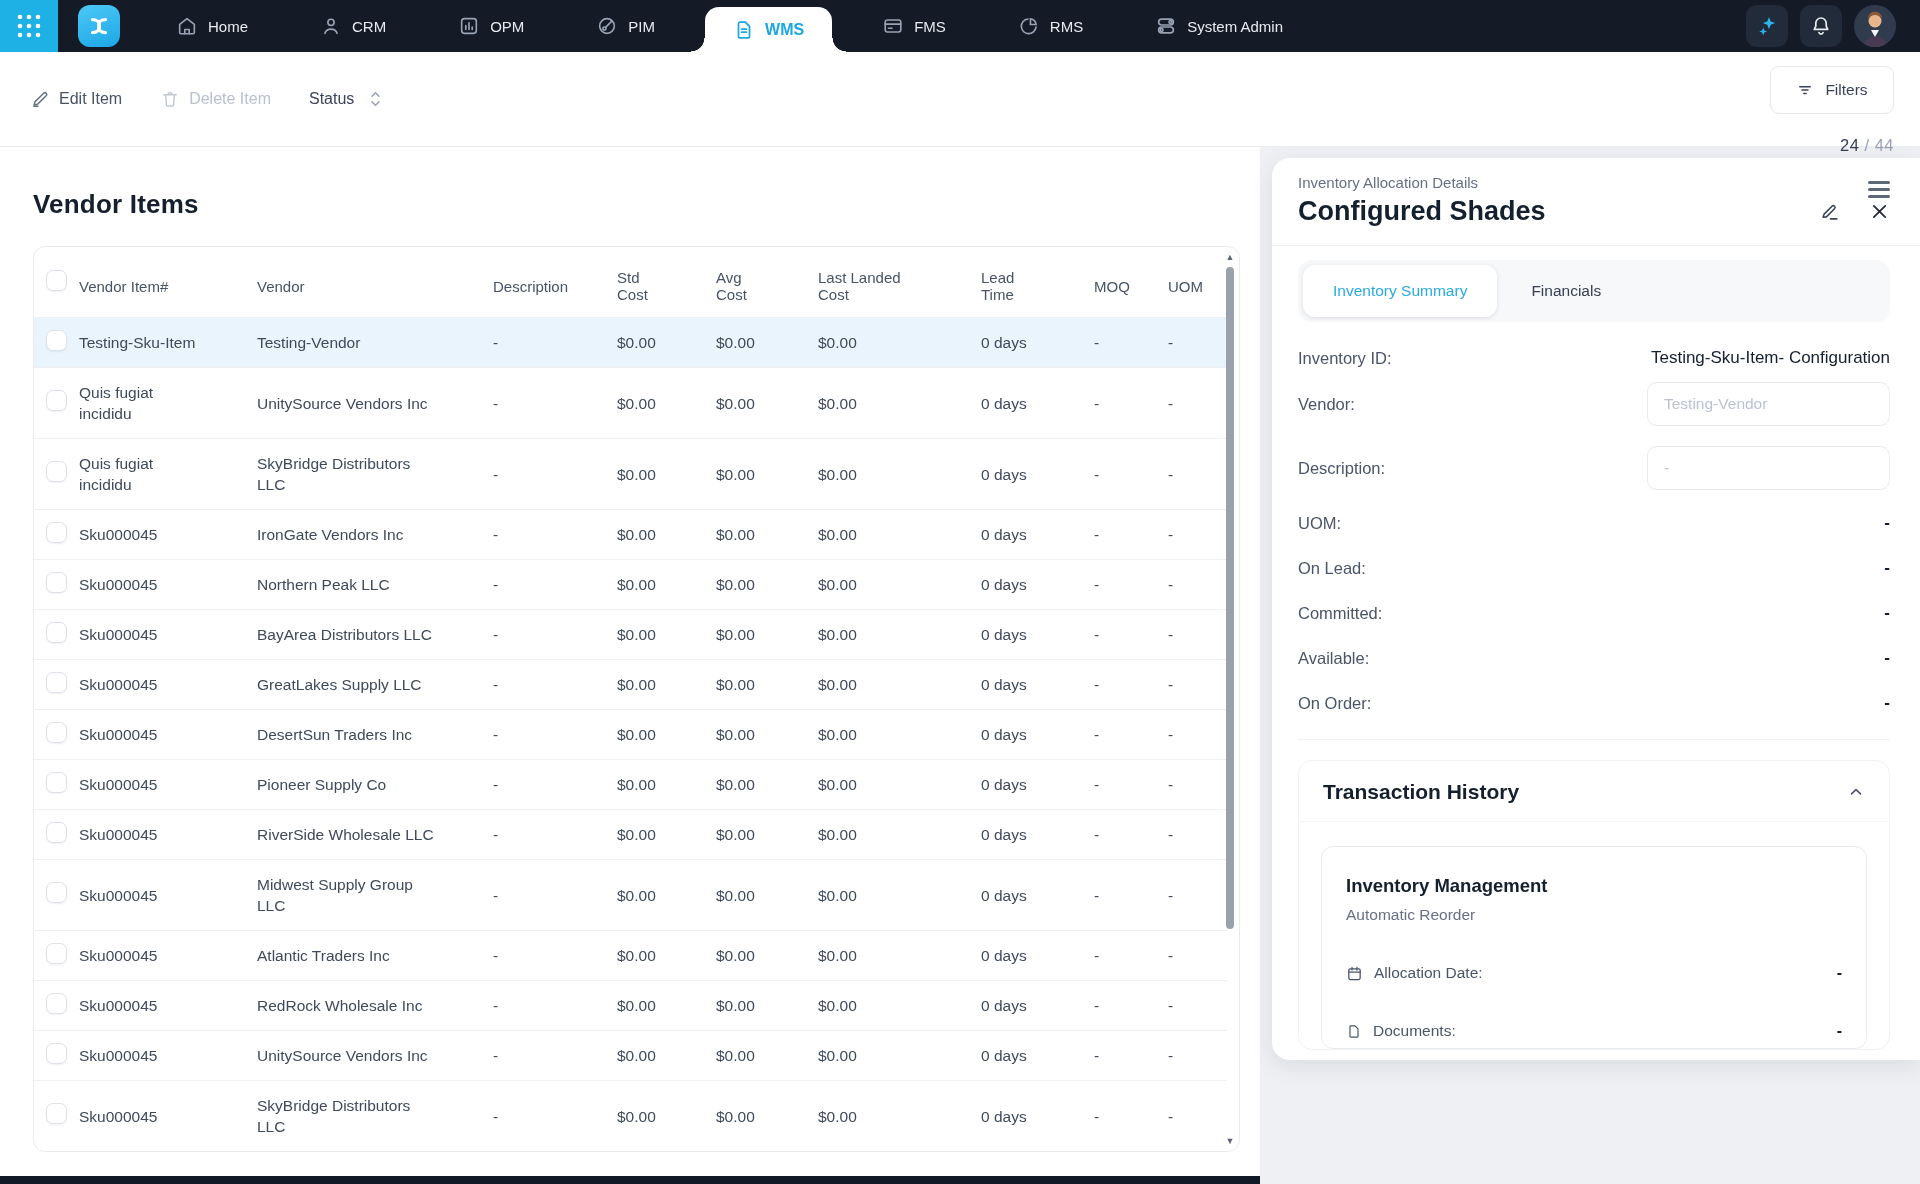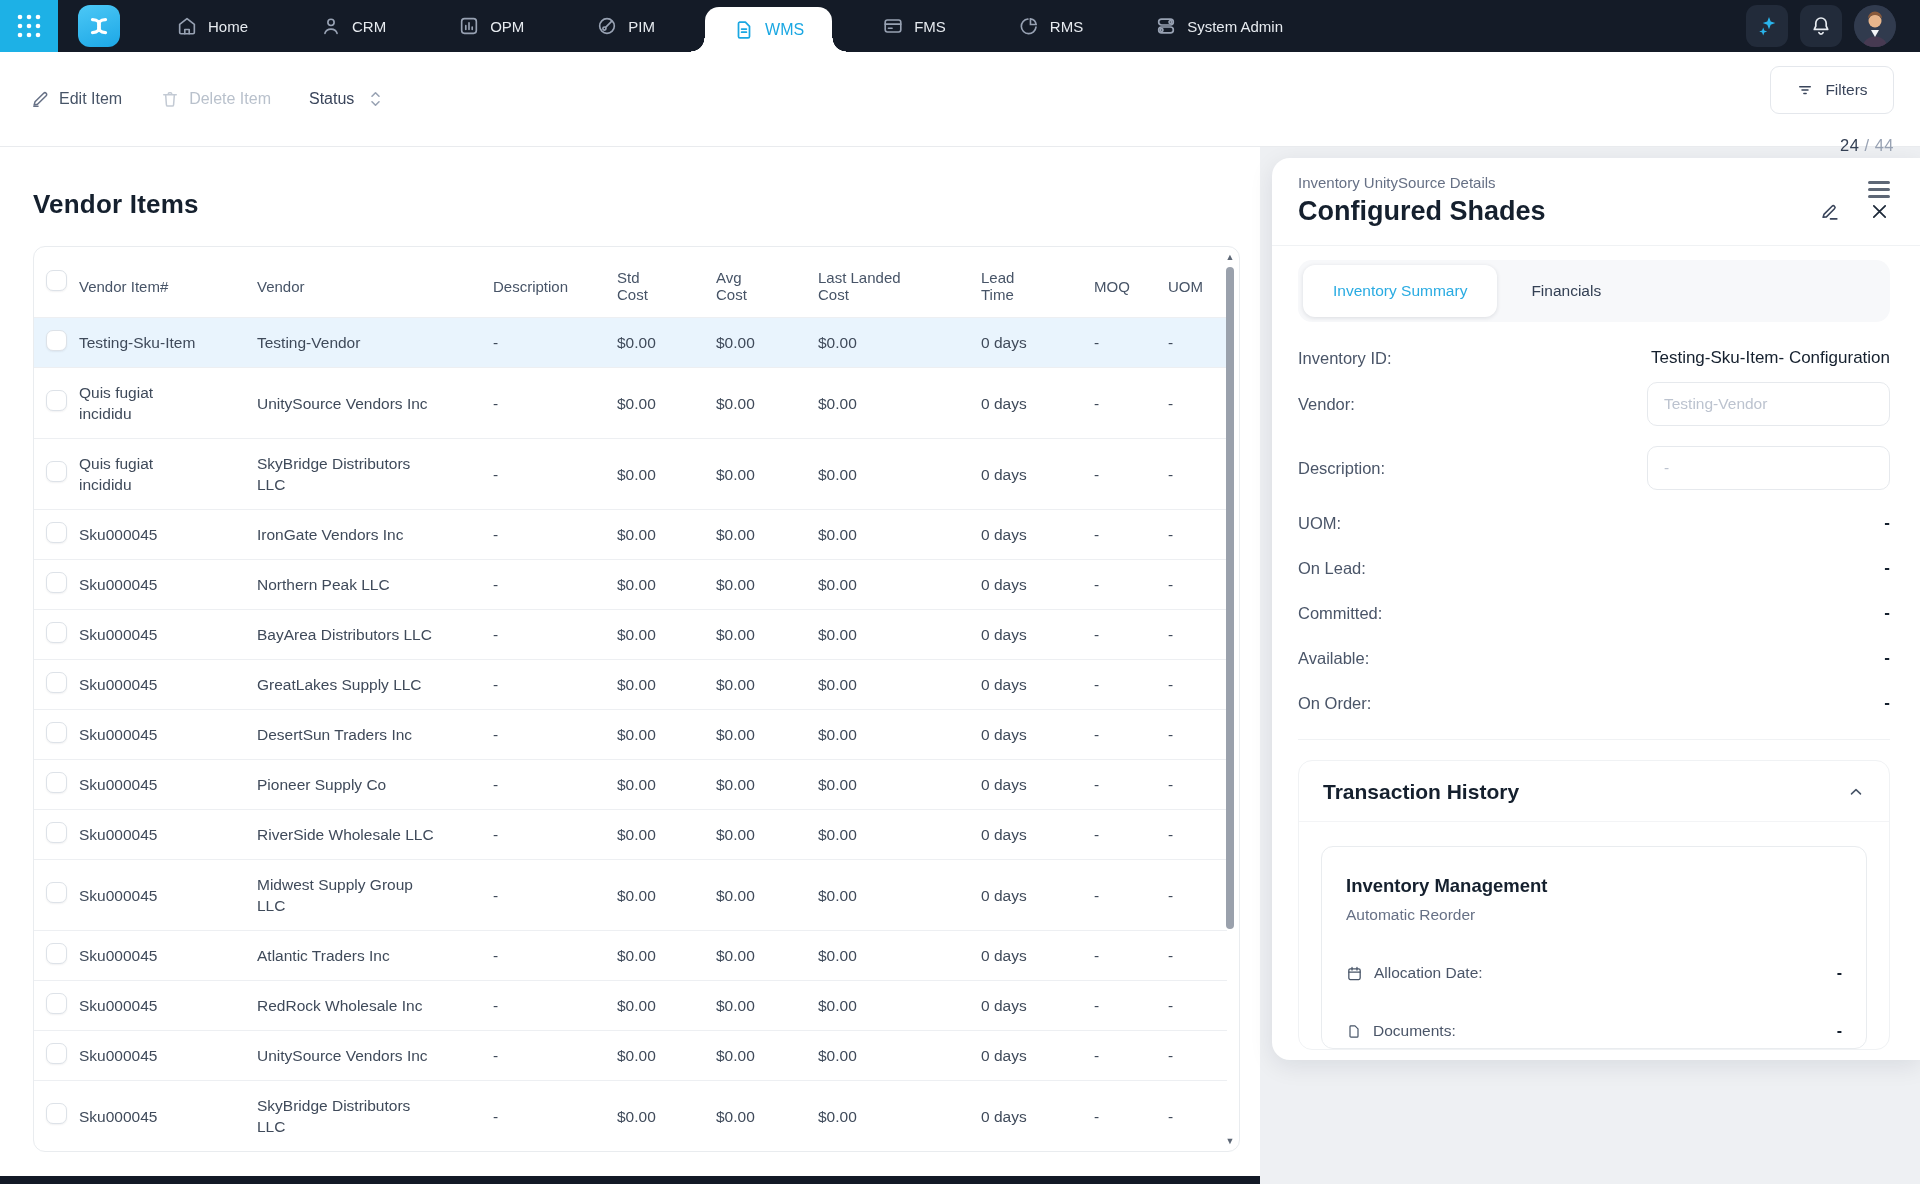--- a/index.html
+++ b/index.html
@@ -10,21 +10,21 @@
   .topbar { height:52px; background:#141b27; display:flex; align-items:stretch; position:relative; z-index:5; }
   .launcher { width:58px; background:#1db1e6; display:flex; align-items:center; justify-content:center; cursor:pointer; }
   .launcher svg { display:block; }
   .logo { width:42px; height:42px; margin:5px 0 0 20px; border-radius:12px;
           background:linear-gradient(160deg,#4cc8f6,#1ca7e6); display:flex; align-items:center; justify-content:center; }
   .nav { display:flex; align-items:stretch; margin-left:32px;gap:24px; }
   .nav-item { display:flex; align-items:center; gap:10px; padding:0 24px; color:#e7ebf0; font-size:15px; cursor:pointer; }
   .nav-item svg { stroke:#98a2b3; }
   .tab { position:relative; align-self:flex-end; height:45px; margin:0 2px; background:#fff; border-radius:14px 14px 0 0;
          display:flex; align-items:center; gap:10px; padding:0 28px; cursor:pointer; }
-  .tab .nav-label { color:#1aa7e2; font-weight:400; }
+  .tab .nav-label { color:#1aa7e2; font-weight:700; }
   .tab svg { stroke:#1aa7e2; }
   .tab::before, .tab::after { content:""; position:absolute; bottom:0; width:14px; height:14px; }
   .tab::before { left:-14px; background:radial-gradient(circle 14px at 0 0, #141b27 13px, #fff 13.6px); }
   .tab::after  { right:-14px; background:radial-gradient(circle 14px at 100% 0, #141b27 13px, #fff 13.6px); }
   .topbar-right { margin-left:auto; display:flex; align-items:center; gap:12px; padding-right:24px; }
   .icon-btn { width:42px; height:42px; border-radius:11px; background:#222b3a; display:flex; align-items:center; justify-content:center; cursor:pointer; }
   .avatar { width:42px; height:42px; border-radius:50%; background:#2b3447; overflow:hidden; cursor:pointer; }
 
   
   .toolbar { height:95px; background:#fff; border-bottom:1px solid #e9ebee; display:flex; align-items:center;
@@ -514,21 +514,21 @@
         <span class="arr">▲</span>
         <div class="thumb"></div>
         <span class="arr down">▼</span>
       </div>
     </div>
   </div>
   <div class="bottom-bar"></div>
 
   <aside class="panel">
     <div class="panel-head">
-      <div class="panel-subtitle">Inventory UnitySource Details</div>
+      <div class="panel-subtitle">Inventory Allocation Details</div>
       <div class="panel-title-row">
         <div class="panel-title">Configured Shades</div>
         <div class="panel-head-icons">
           <span class="pi">
             <svg width="22" height="22" viewBox="0 0 24 24" fill="none" stroke="#39445a" stroke-width="1.7" stroke-linecap="round" stroke-linejoin="round">
               <path d="M4.5 17.8 5.4 14.6 14.2 5.8a1.9 1.9 0 0 1 2.7 2.7L8.1 17.3 4.5 17.8Z"></path>
                 <path d="M12.5 19.5h7"></path>
             </svg>
           </span>
           <span class="pi">

